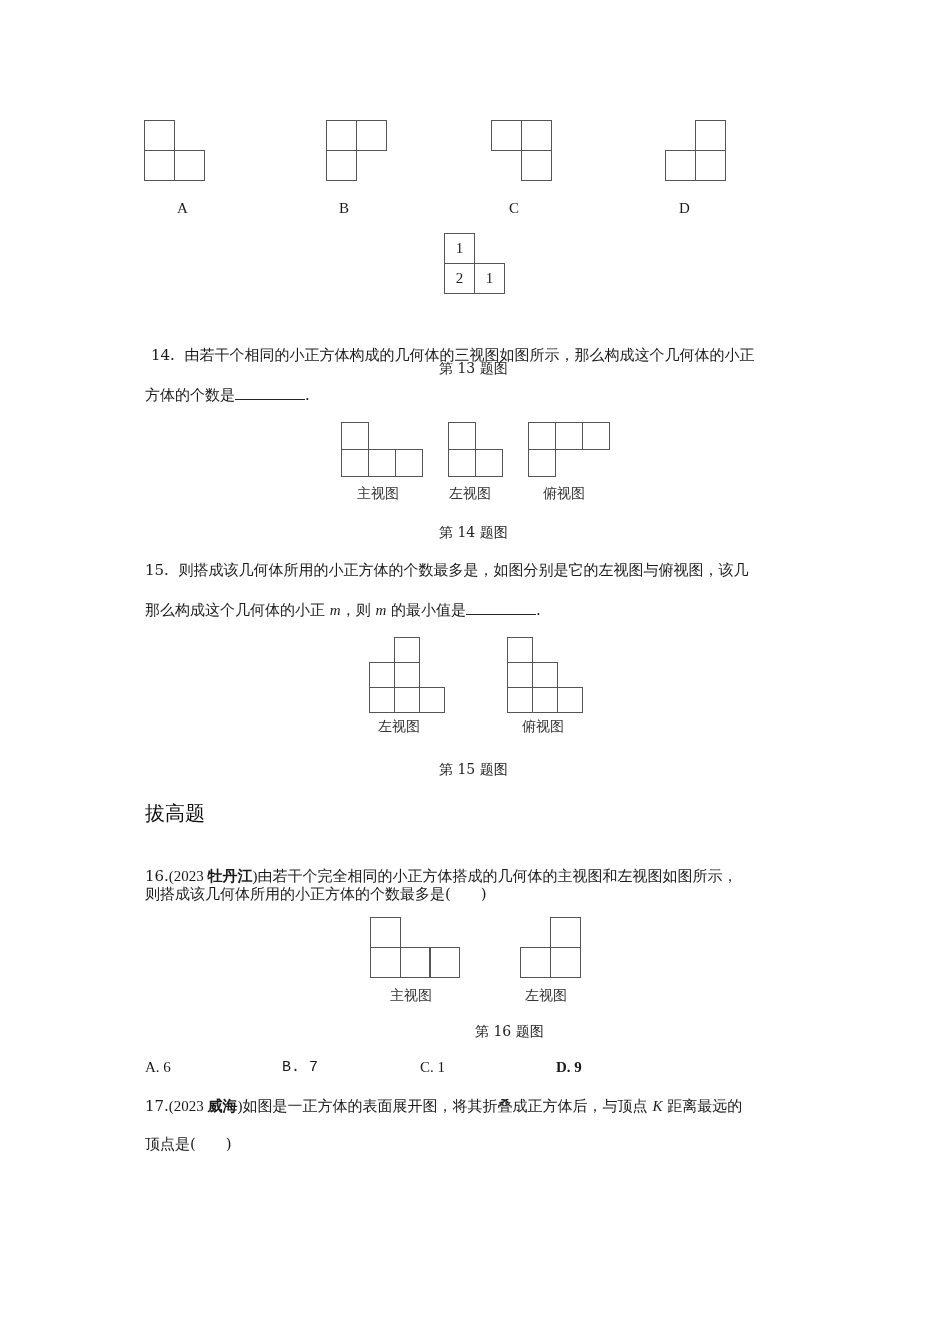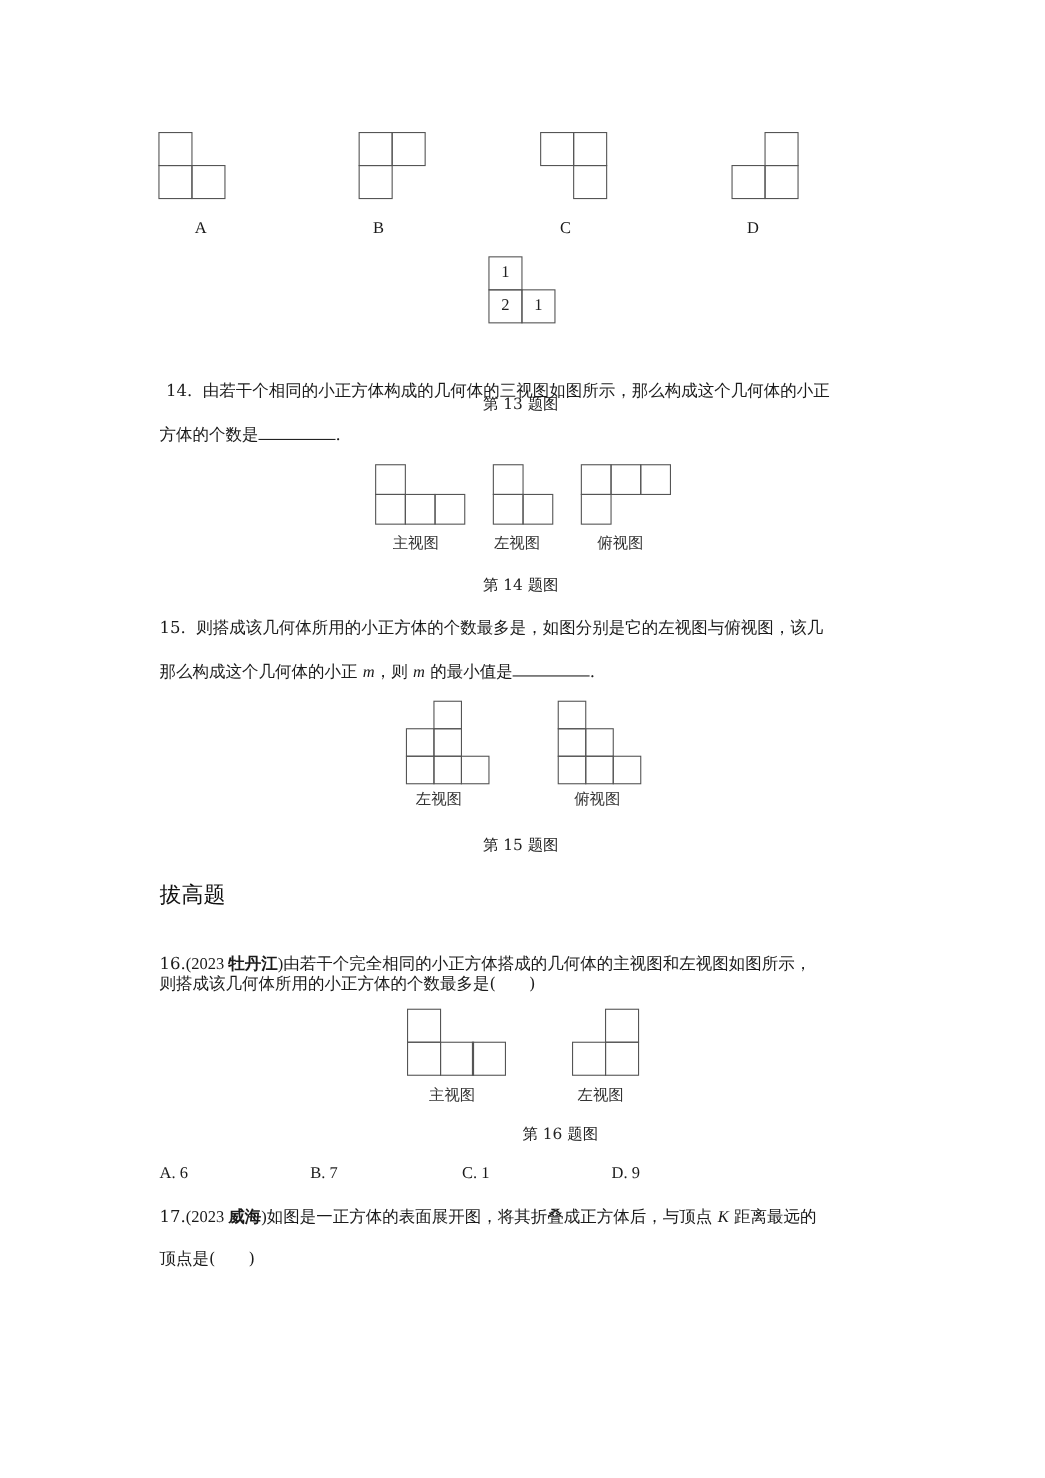--- a/index.html
+++ b/index.html
@@ -145,23 +145,23 @@
 <div>
   <div class="cell" style="left:550px;top:917px;width:31px;height:31px;"></div>
   <div class="cell" style="left:520px;top:947px;width:31px;height:31px;"></div>
   <div class="cell" style="left:550px;top:947px;width:31px;height:31px;"></div>
 </div>
 <div class="abs viewlabel" style="left:525px;top:987px;">左视图</div>
 
 <div class="abs caption" style="left:439px;top:1022px;margin-left:36px;">第 16 题图</div>
 
 <div class="abs opt-letter" style="left:145px;top:1059px;">A. 6</div>
-<div class="abs opt-letter" style="left:282px;top:1059px;">B. 7</div>
+<div class="abs opt-letter" style="left:282px;top:1059px;font-family:Liberation Mono, monospace;">B. 7</div>
 <div class="abs opt-letter" style="left:420px;top:1059px;">C. 1</div>
-<div class="abs opt-letter" style="left:556px;top:1059px;">D. 9</div>
+<div class="abs opt-letter" style="left:556px;top:1059px;font-weight:bold;">D. 9</div>
 
 <div class="abs text" style="left:145px;top:1096px;">
   <span>17.</span><span style="font-family:'Liberation Serif',serif;">(2023 </span><span class="bold">威海</span><span style="font-family:'Liberation Serif',serif;">)</span><span>如图是一正方体的表面展开图，将其折叠成正方体后，与顶点</span>
   <span class="italic">K</span>
   <span>距离最远的</span>
 </div>
 <div class="abs text" style="left:145px;top:1134px;">
   <span>顶点是(</span><span class="paren"></span><span>)</span>
 </div>
 

